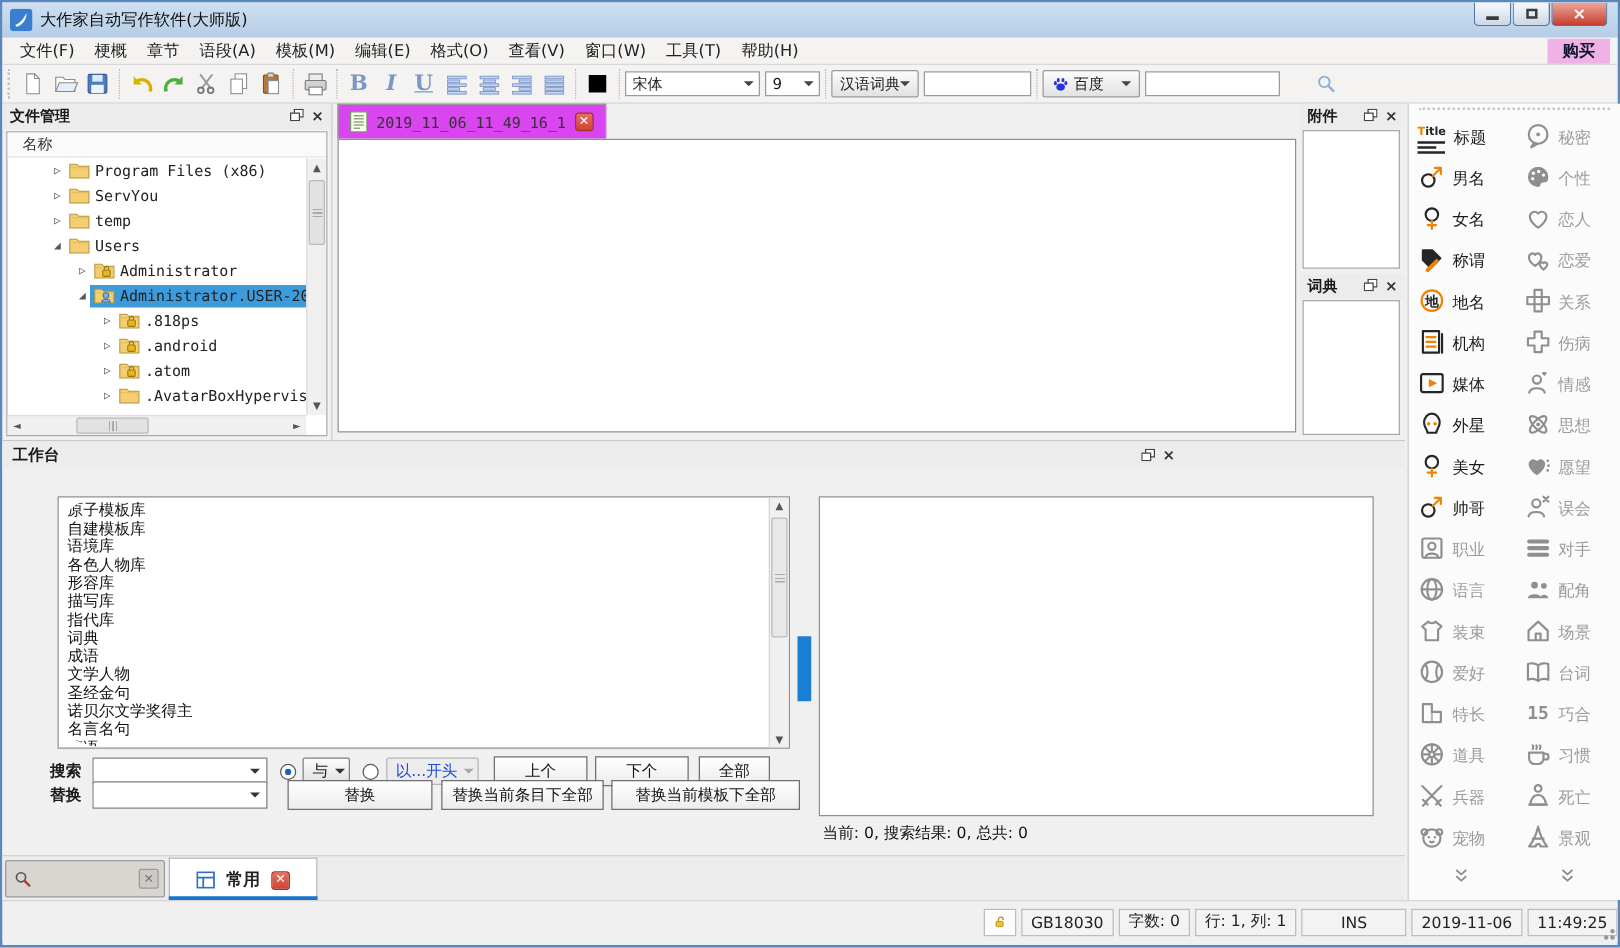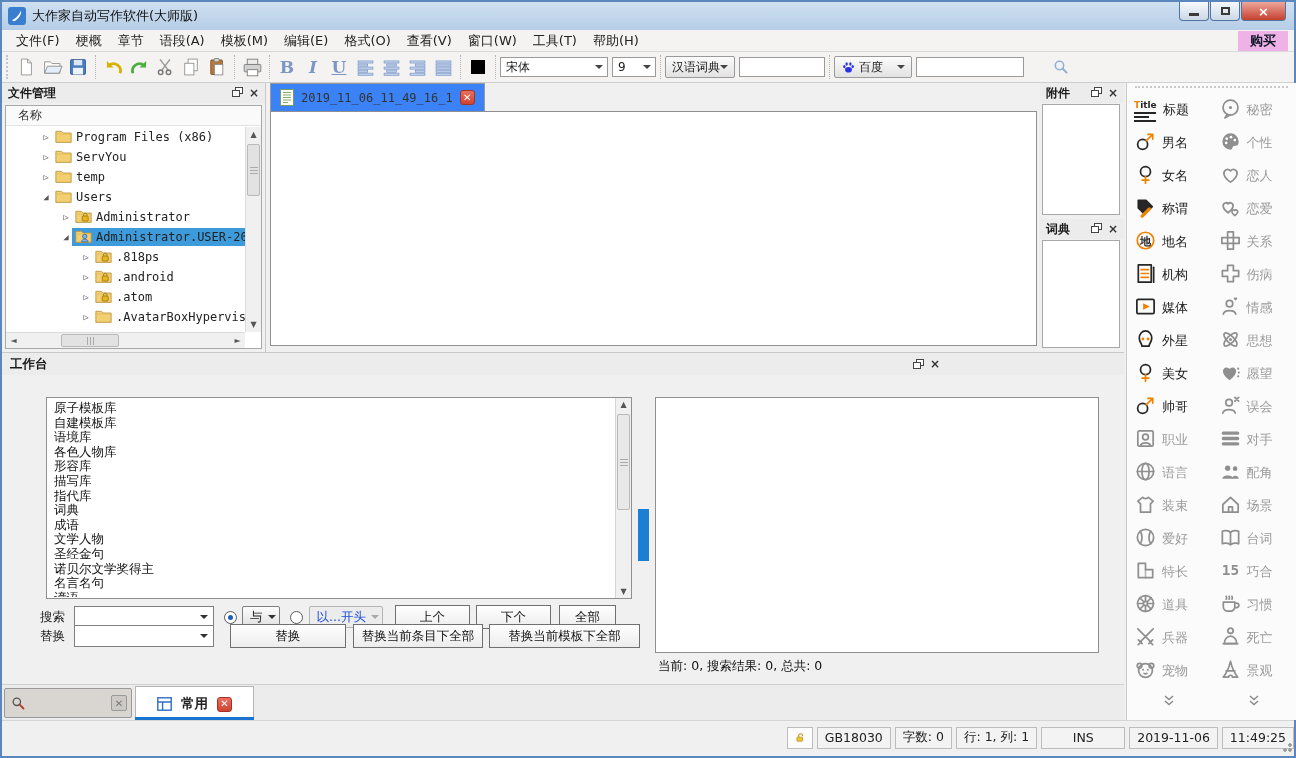--- a/index.html
+++ b/index.html
@@ -62,21 +62,21 @@
   .grip-h { background:repeating-linear-gradient(#aaa 0 1px, transparent 1px 3px); width:8px; height:7px; margin:auto; }
   .hscroll { position:absolute; left:0; right:16px; bottom:0; height:16px; background:#f0f0f0; border-top:1px solid #dcdcdc; }
   .hscroll .sb-l { position:absolute; left:0; top:0; bottom:0; width:15px; text-align:center; font-size:8px; color:#555; line-height:15px; }
   .hscroll .sb-r { position:absolute; right:0; top:0; bottom:0; width:15px; text-align:center; font-size:8px; color:#555; line-height:15px; }
   .hscroll .sb-th { position:absolute; top:1px; bottom:1px; left:55px; width:58px; background:#e2e2e2; border:1px solid #b9b9b9; border-radius:2px; display:flex; }
   .grip-v { background:repeating-linear-gradient(90deg,#aaa 0 1px, transparent 1px 3px); width:7px; height:8px; margin:auto; }
 
   
   .center { position:absolute; left:266px; top:0; width:772px; height:269px; }
   .tabbar { height:28px; display:flex; align-items:flex-end; }
-  .doc-tab { height:28px; background:#3b82f6; border:1px solid #9a9a9a; border-bottom:none; display:flex; align-items:center; gap:7px; padding:0 9px; margin-left:2px; }
+  .doc-tab { height:28px; background:#d946ef; border:1px solid #9a9a9a; border-bottom:none; display:flex; align-items:center; gap:7px; padding:0 9px; margin-left:2px; }
   .doc-tab .lbl { font-size:12px; color:#333; font-family:"DejaVu Sans Mono","Liberation Mono",monospace; }
   .tab-close { width:15px; height:15px; background:linear-gradient(#ea6f5f,#cf4331); border:1px solid #a23325; border-radius:3px; color:#fff; font-size:10px; font-weight:bold; display:flex; align-items:center; justify-content:center; line-height:1; }
   .doc-area { position:absolute; left:2px; top:28px; right:3px; bottom:6px; background:#fff; border:1px solid #8f8f8f; }
 
   
   .side-docks { position:absolute; left:1038px; top:0; width:84px; height:269px; display:flex; flex-direction:column; }
   .sdock { display:flex; flex-direction:column; }
   .sdock .white { flex:1; margin:1px 4px 4px 2px; background:#fff; border:1px solid #a8a8a8; }
   .sdock.att { height:136px; }
   .sdock.dict { height:133px; }
@@ -94,31 +94,31 @@
   .ttl-word { font-size:9px; font-weight:bold; line-height:9px; letter-spacing:0; }
   .ttl-l { height:0; border-top:2px solid currentColor; width:22px; margin-top:2px; }
   .ttl-l.short { width:15px; }
   .ep-chevrons { position:absolute; bottom:14px; left:0; right:0; display:flex; }
   .ep-chv { width:85px; display:flex; justify-content:center; }
 
   
   .workbench { position:absolute; left:0; top:269px; width:1122px; height:332px; border-top:1px solid #c8c8c8; background:#f0f0f0; }
   .wb-header { height:22px; display:flex; align-items:center; padding:0 8px; font-weight:bold; font-size:12.5px; background:#ececec; }
   .wb-list { position:absolute; left:44px; top:44px; width:586px; height:202px; background:#fff; border:1px solid #8f8f8f; overflow:hidden; }
-  .wb-items { position:absolute; inset:1px 17px 1px 1px; overflow:hidden; padding:2px 0 16px 6px; }
+  .wb-items { position:absolute; inset:1px 17px 1px 1px; overflow:hidden; padding:2px 0 16px 6px;border-radius:29px; }
   .wb-item { font-size:12.5px; line-height:14.6px; white-space:nowrap; color:#111; }
   .wb-vscroll { position:absolute; top:0; right:0; bottom:0; width:16px; background:#f0f0f0; border-left:1px solid #d5d5d5; }
   .wb-vscroll .sb-up { position:absolute; top:2px; left:0; right:0; text-align:center; font-size:8px; color:#555; }
   .wb-vscroll .sb-dn { position:absolute; bottom:2px; left:0; right:0; text-align:center; font-size:8px; color:#555; }
   .wb-vscroll .sb-th { position:absolute; left:1px; right:1px; top:16px; height:96px; background:#e8e8e8; border:1px solid #b9b9b9; border-radius:2px; display:flex; }
   .wb-splitter { position:absolute; left:636px; top:156px; width:11px; height:52px; background:#1b7fd4; }
   .wb-preview { position:absolute; left:653px; top:44px; width:444px; height:256px; background:#fff; border:1px solid #8f8f8f; }
   .wb-counts { position:absolute; left:656px; top:305px; font-size:12.5px; color:#111; }
   .wb-row { position:absolute; display:flex; align-items:center; }
-  .wb-label { font-size:12.5px; width:34px; }
+  .wb-label { font-size:12.5px; width:34px;font-weight:bold; }
   .wb-combo { width:140px; height:22px; background:#fff; border:1px solid #7f7f7f; display:flex; align-items:center; }
   .wb-combo input { flex:1; border:none; outline:none; height:18px; min-width:0; font-family:inherit; font-size:12px; padding:0 3px; }
   .wb-combo .arr { width:0; height:0; border:4px solid transparent; border-top-color:#333; margin:4px 5px 0 0; }
   .radio { width:13px; height:13px; border-radius:50%; border:1px solid #5a5a5a; background:#fff; display:inline-block; position:relative; }
   .radio.sel::after { content:""; position:absolute; left:3px; top:3px; width:5px; height:5px; border-radius:50%; background:#1b5ebe; }
   .mini-drop { height:22px; border:1px solid #7f7f7f; border-radius:2px; background:linear-gradient(#fcfcfc,#e0e0e0); display:flex; align-items:center; padding:0 3px 0 7px; font-size:12.5px; }
   .mini-drop .arr { width:0; height:0; border:4px solid transparent; border-top-color:#333; margin:4px 0 0 5px; }
   .mini-drop.disabled { background:#ececec; color:#1d4ed8; border-color:#b5b5b5; }
   .mini-drop.disabled .arr { border-top-color:#a8a8a8; }
   .btn { height:24px; border:1px solid #707070; background:linear-gradient(#ffffff,#ececec); font-size:12.5px; display:flex; align-items:center; justify-content:center; font-family:inherit; color:#111; }

